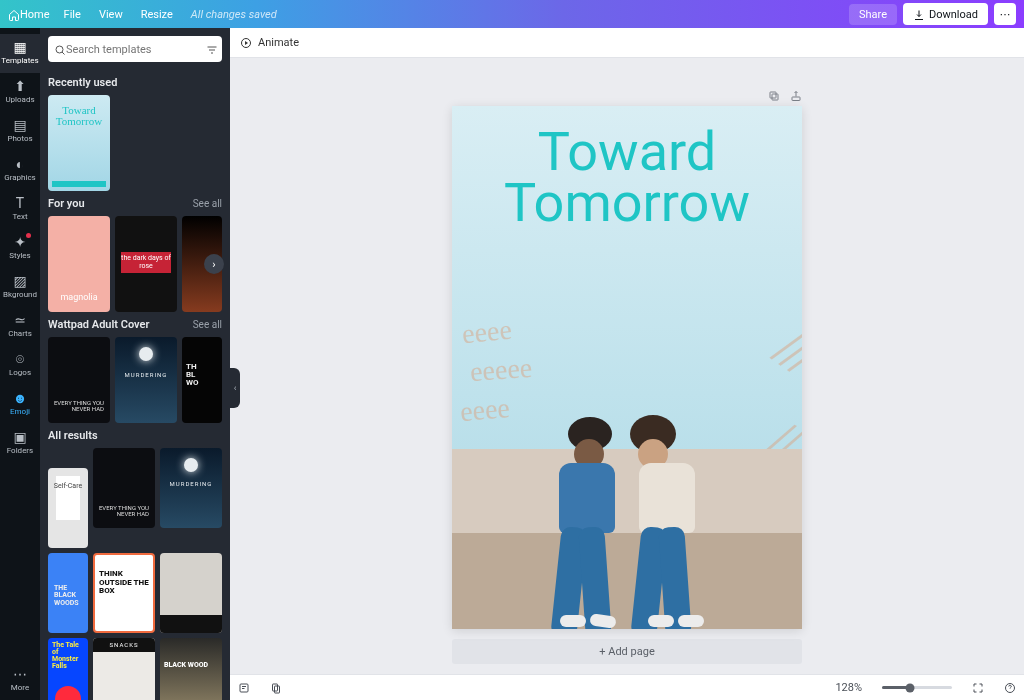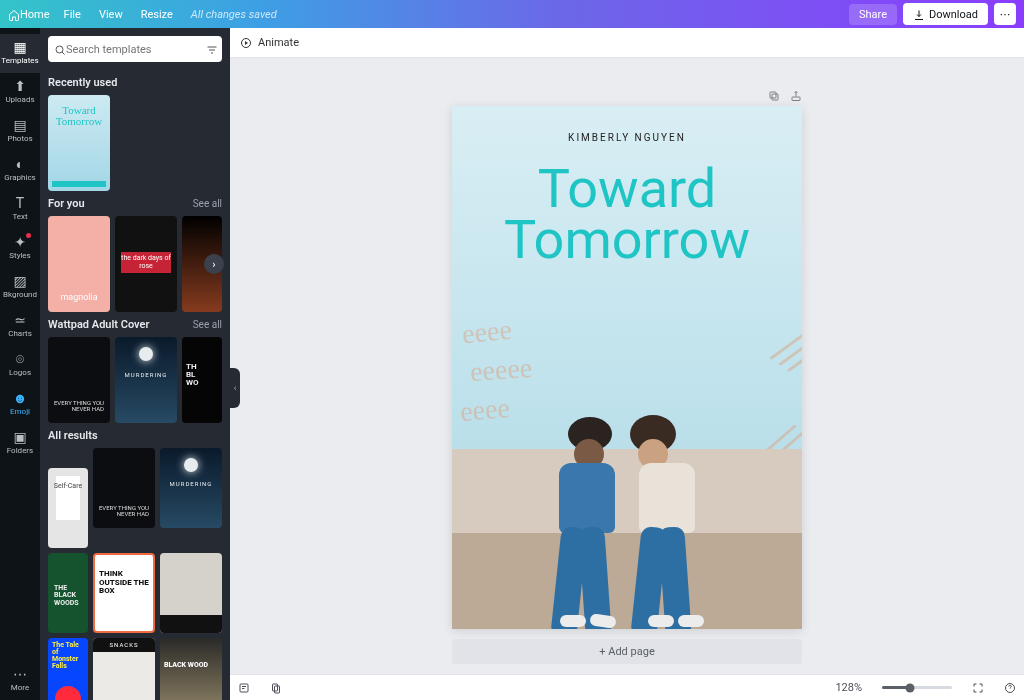--- a/index.html
+++ b/index.html
@@ -94,21 +94,21 @@
   .th-every{width:62px;height:86px;background:#0c0d11;}
   .th-every .tt{position:absolute;bottom:10px;right:6px;color:#ddd;font-size:6px;text-align:right;line-height:1.1;}
   .th-murder{width:62px;height:86px;background:linear-gradient(#0a1a2b,#274a64);}
   .th-murder .moon{position:absolute;top:10px;left:50%;transform:translateX(-50%);width:14px;height:14px;border-radius:50%;background:#e7ecef;box-shadow:0 0 8px #e7ecef;}
   .th-murder .tt{position:absolute;top:40%;left:0;right:0;text-align:center;color:#e7ecef;font-size:6px;letter-spacing:1px;}
   .th-black{width:40px;height:86px;background:#050505;color:#eee;}
   .th-black .tt{position:absolute;top:30%;left:4px;font-size:8px;font-weight:700;line-height:1;}
   .th-self{background:#e5e5e5;margin-top:20px;}
   .th-self .card{position:absolute;top:8px;left:8px;right:8px;bottom:28px;background:#fff;}
   .th-self .tt{position:absolute;top:14px;left:0;right:0;text-align:center;font-size:7px;color:#444;}
-  .th-woods{background:#14532d;}
+  .th-woods{background:#3b82f6;}
   .th-woods .tt{position:absolute;top:40%;left:6px;color:#eee;font-size:7px;font-weight:700;line-height:1.05;}
   .th-think{background:#fff;border:2px solid #f06a3e;}
   .th-think .tt{position:absolute;top:20%;left:4px;right:4px;color:#111;font-size:8px;font-weight:800;line-height:1.05;}
   .th-tex{background:#d5d2cc;}
   .th-tex .bar{position:absolute;bottom:0;left:0;right:0;height:18px;background:#111;}
   .th-monster{background:#0646ff;}
   .th-monster .tt{position:absolute;top:4px;left:4px;right:4px;color:#ffef3e;font-size:7px;font-weight:700;line-height:1;}
   .th-monster .eye{position:absolute;bottom:6px;left:50%;transform:translateX(-50%);width:26px;height:26px;border-radius:50%;background:#ff2a3c;}
   .th-snack{background:#eceae6;}
   .th-snack .bar{position:absolute;top:0;left:0;right:0;height:14px;background:#111;color:#fff;font-size:6px;text-align:center;line-height:14px;letter-spacing:1px;}
@@ -355,21 +355,20 @@
               <rect x="8" y="8" width="12" height="12" rx="1"></rect>
               <rect x="4" y="4" width="12" height="12" rx="1"></rect>
             </svg></span>
         <span><svg class="ic-svg" viewBox="0 0 24 24" fill="none" stroke="#7a7f87" stroke-width="2">
               <path d="M12 3v10m0-10l-3 3m3-3l3 3"></path>
               <rect x="4" y="14" width="16" height="7" rx="1"></rect>
             </svg></span>
       </div>
 
       <div class="page">
-        <div class="author">KIMBERLY NGUYEN</div>
         <div class="title">
           <div class="l1">Toward</div>
           <div class="l2">Tomorrow</div>
         </div>
         <div class="scribble sc1">eeee</div>
         <div class="scribble sc2">eeeee</div>
         <div class="scribble sc3">eeee</div>
         <div class="scribble sc4">///</div>
         <div class="scribble sc5">//</div>
         <div class="wall"></div>

